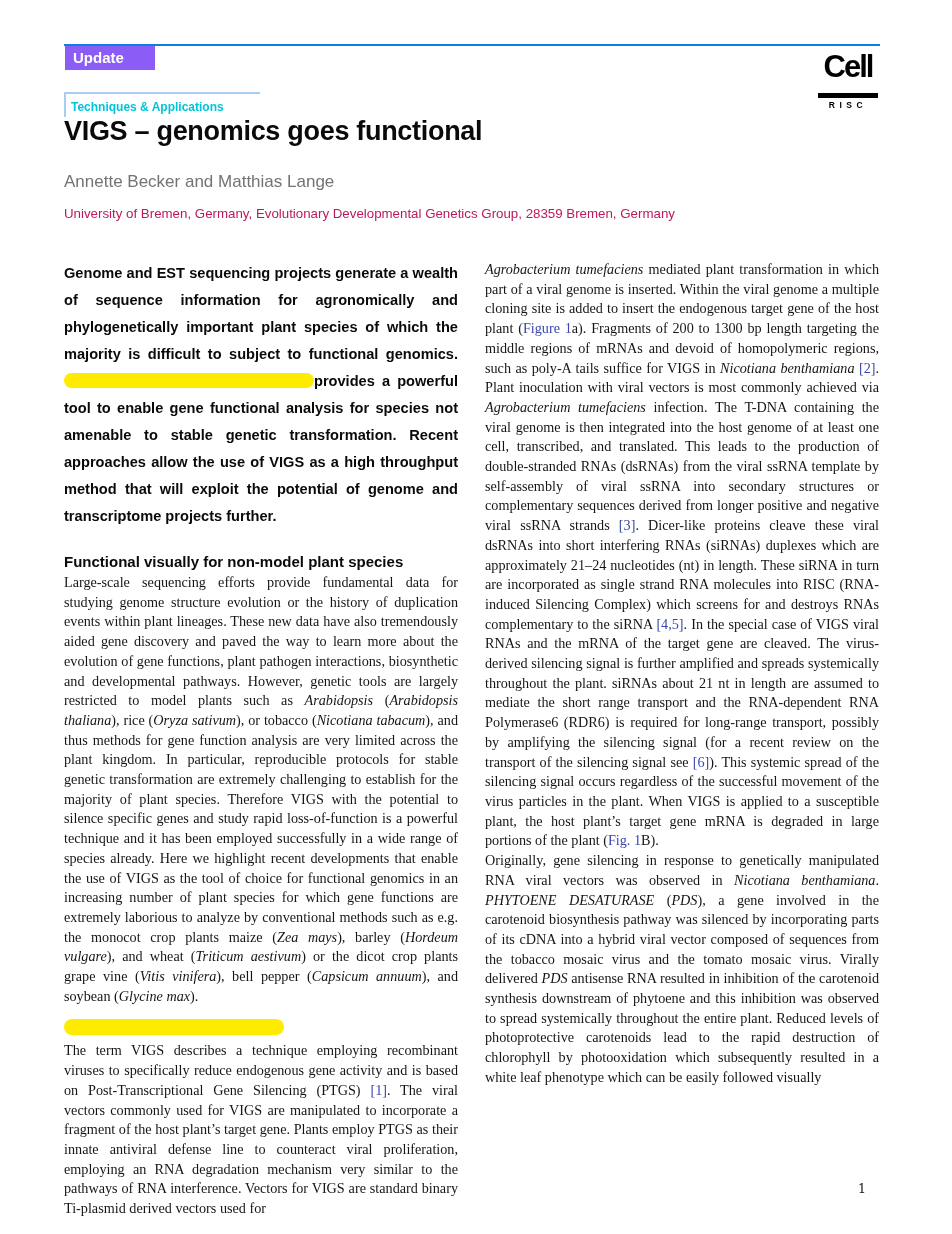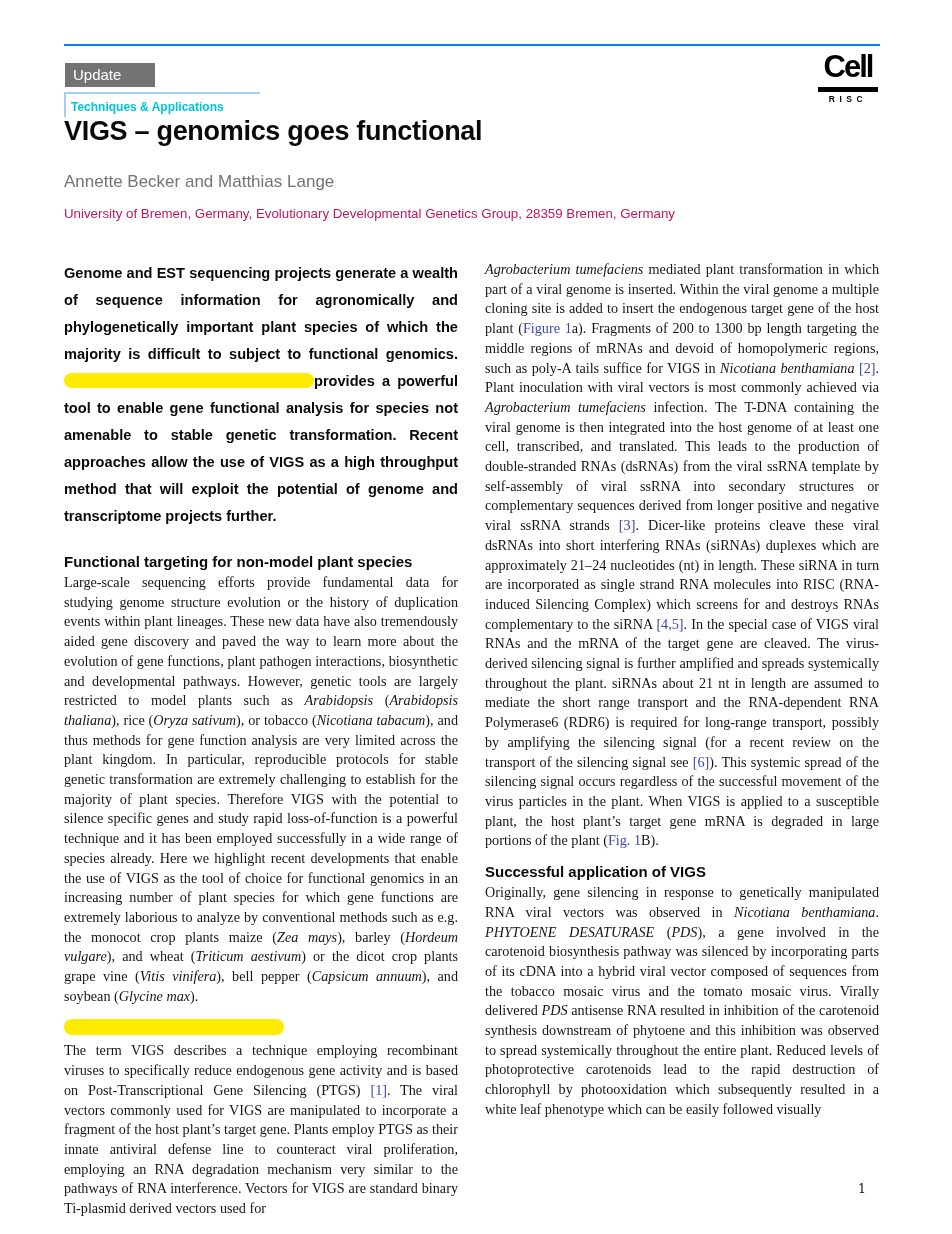--- a/index.html
+++ b/index.html
@@ -3,27 +3,27 @@
 <meta charset="utf-8">
 <style>
   html,body { margin:0; padding:0; background:#ffffff; }
   .page {
     position:relative; width:952px; height:1234px; background:#ffffff;
     font-family:"Liberation Sans", sans-serif; color:#111; overflow:hidden;
   }
   .top-rule { position:absolute; left:64px; top:44px; width:816px; height:2px; background:#0d7fe2; }
   .update-badge {
     position:absolute; left:65px; top:46px; width:90px; height:24px;
-    background:#737373; color:#fff; font-weight:normal; font-size:15px;
-    line-height:24px; padding-left:8px; box-sizing:border-box;margin-top:17px;
+    background:#8b5cf6; color:#fff; font-weight:bold; font-size:15px;
+    line-height:24px; padding-left:8px; box-sizing:border-box;
   }
   .logo { position:absolute; left:818px; top:52px; width:60px; text-align:center; }
   .logo-cell {
     font-weight:bold; font-size:31px; line-height:29px; letter-spacing:-2px;
-    color:#000; border-bottom:5px solid #000; padding-bottom:6px;
+    color:#000; border-bottom:5px solid #000; padding-bottom:12px;
   }
   .logo-press { font-size:8.5px; font-weight:bold; letter-spacing:4.5px; margin-top:2px; color:#000; }
   .section-label-box {
     position:absolute; left:64px; top:92px; width:196px;
     border-top:2px solid #a9cdf2; border-left:2px solid #a9cdf2;
     padding:3px 0 2px 5px; box-sizing:border-box;
   }
   .section-label { color:#00c4da; font-weight:bold; font-size:12px; }
   .title { position:absolute; left:64px; top:116px; font-size:27px; font-weight:bold; letter-spacing:-0.3px; color:#0a0a0a; }
   .authors { position:absolute; left:64px; top:172px; font-size:17px; font-weight:normal; color:#737373; }
@@ -71,31 +71,30 @@
 
   <div class="title">VIGS – genomics goes functional</div>
   <div class="authors">Annette Becker and Matthias Lange</div>
   <div class="affiliation">University of Bremen, Germany, Evolutionary Developmental Genetics Group, 28359 Bremen, Germany</div>
 
   <div class="columns">
 
     <div class="col">
       <p class="abstract"><span>Genome and EST sequencing projects generate a wealth of sequence information for agronomically and phylogenetically important plant species of which the majority is difficult to subject to functional genomics. </span><span class="redact-inline"></span><span>provides a powerful tool to enable gene functional analysis for species not amenable to stable genetic transformation. Recent approaches allow the use of VIGS as a high throughput method that will exploit the potential of genome and transcriptome projects further.</span></p>
 
-      <div class="h2">Functional targeting for non-model plant species</div>
+      <div class="h2">Functional visually for non-model plant species</div>
       <p class="body-text"><span>Large-scale sequencing efforts provide fundamental data for studying genome structure evolution or the history of duplication events within plant lineages. These new data have also tremendously aided gene discovery and paved the way to learn more about the evolution of gene functions, plant pathogen interactions, biosynthetic and developmental pathways. However, genetic tools are largely restricted to model plants such as </span><span class="seg-italic">Arabidopsis</span><span> (</span><span class="seg-italic">Arabidopsis thaliana</span><span>), rice (</span><span class="seg-italic">Oryza sativum</span><span>), or tobacco (</span><span class="seg-italic">Nicotiana tabacum</span><span>), and thus methods for gene function analysis are very limited across the plant kingdom. In particular, reproducible protocols for stable genetic transformation are extremely challenging to establish for the majority of plant species. Therefore VIGS with the potential to silence specific genes and study rapid loss-of-function is a powerful technique and it has been employed successfully in a wide range of species already. Here we highlight recent developments that enable the use of VIGS as the tool of choice for functional genomics in an increasing number of plant species for which gene functions are extremely laborious to analyze by conventional methods such as e.g. the monocot crop plants maize (</span><span class="seg-italic">Zea mays</span><span>), barley (</span><span class="seg-italic">Hordeum vulgare</span><span>), and wheat (</span><span class="seg-italic">Triticum aestivum</span><span>) or the dicot crop plants grape vine (</span><span class="seg-italic">Vitis vinifera</span><span>), bell pepper (</span><span class="seg-italic">Capsicum annuum</span><span>), and soybean (</span><span class="seg-italic">Glycine max</span><span>).</span></p>
 
       <div class="redact-block"></div>
       <p class="body-text"><span>The term VIGS describes a technique employing recombinant viruses to specifically reduce endogenous gene activity and is based on Post-Transcriptional Gene Silencing (PTGS) </span><span class="seg-link">[1]</span><span>. The viral vectors commonly used for VIGS are manipulated to incorporate a fragment of the host plant’s target gene. Plants employ PTGS as their innate antiviral defense line to counteract viral proliferation, employing an RNA degradation mechanism very similar to the pathways of RNA interference. Vectors for VIGS are standard binary Ti-plasmid derived vectors used for</span></p>
 
     </div>
 
     <div class="col">
       <p class="body-text"><span class="seg-italic">Agrobacterium tumefaciens</span><span> mediated plant transformation in which part of a viral genome is inserted. Within the viral genome a multiple cloning site is added to insert the endogenous target gene of the host plant (</span><span class="seg-link">Figure 1</span><span>a). Fragments of 200 to 1300 bp length targeting the middle regions of mRNAs and devoid of homopolymeric regions, such as poly-A tails suffice for VIGS in </span><span class="seg-italic">Nicotiana benthamiana</span><span> </span><span class="seg-link">[2]</span><span>. Plant inoculation with viral vectors is most commonly achieved via </span><span class="seg-italic">Agrobacterium tumefaciens</span><span> infection. The T-DNA containing the viral genome is then integrated into the host genome of at least one cell, transcribed, and translated. This leads to the production of double-stranded RNAs (dsRNAs) from the viral ssRNA template by self-assembly of viral ssRNA into secondary structures or complementary sequences derived from longer positive and negative viral ssRNA strands </span><span class="seg-link">[3]</span><span>. Dicer-like proteins cleave these viral dsRNAs into short interfering RNAs (siRNAs) duplexes which are approximately 21–24 nucleotides (nt) in length. These siRNA in turn are incorporated as single strand RNA molecules into RISC (RNA-induced Silencing Complex) which screens for and destroys RNAs complementary to the siRNA </span><span class="seg-link">[4,5]</span><span>. In the special case of VIGS viral RNAs and the mRNA of the target gene are cleaved. The virus-derived silencing signal is further amplified and spreads systemically throughout the plant. siRNAs about 21 nt in length are assumed to mediate the short range transport and the RNA-dependent RNA Polymerase6 (RDR6) is required for long-range transport, possibly by amplifying the silencing signal (for a recent review on the transport of the silencing signal see </span><span class="seg-link">[6]</span><span>). This systemic spread of the silencing signal occurs regardless of the successful movement of the virus particles in the plant. When VIGS is applied to a susceptible plant, the host plant’s target gene mRNA is degraded in large portions of the plant (</span><span class="seg-link">Fig. 1</span><span>B).</span></p>
-      <div class="h2 h2-tight">Successful application of VIGS</div>
       <p class="body-text"><span>Originally, gene silencing in response to genetically manipulated RNA viral vectors was observed in </span><span class="seg-italic">Nicotiana benthamiana</span><span>. </span><span class="seg-italic">PHYTOENE DESATURASE</span><span> (</span><span class="seg-italic">PDS</span><span>), a gene involved in the carotenoid biosynthesis pathway was silenced by incorporating parts of its cDNA into a hybrid viral vector composed of sequences from the tobacco mosaic virus and the tomato mosaic virus. Virally delivered </span><span class="seg-italic">PDS</span><span> antisense RNA resulted in inhibition of the carotenoid synthesis downstream of phytoene and this inhibition was observed to spread systemically throughout the entire plant. Reduced levels of photoprotective carotenoids lead to the rapid destruction of chlorophyll by photooxidation which subsequently resulted in a white leaf phenotype which can be easily followed visually </span></p>
     </div>
 
   </div>
 
   <div class="page-number">1</div>
 
 </div>
 
 </body></html>

